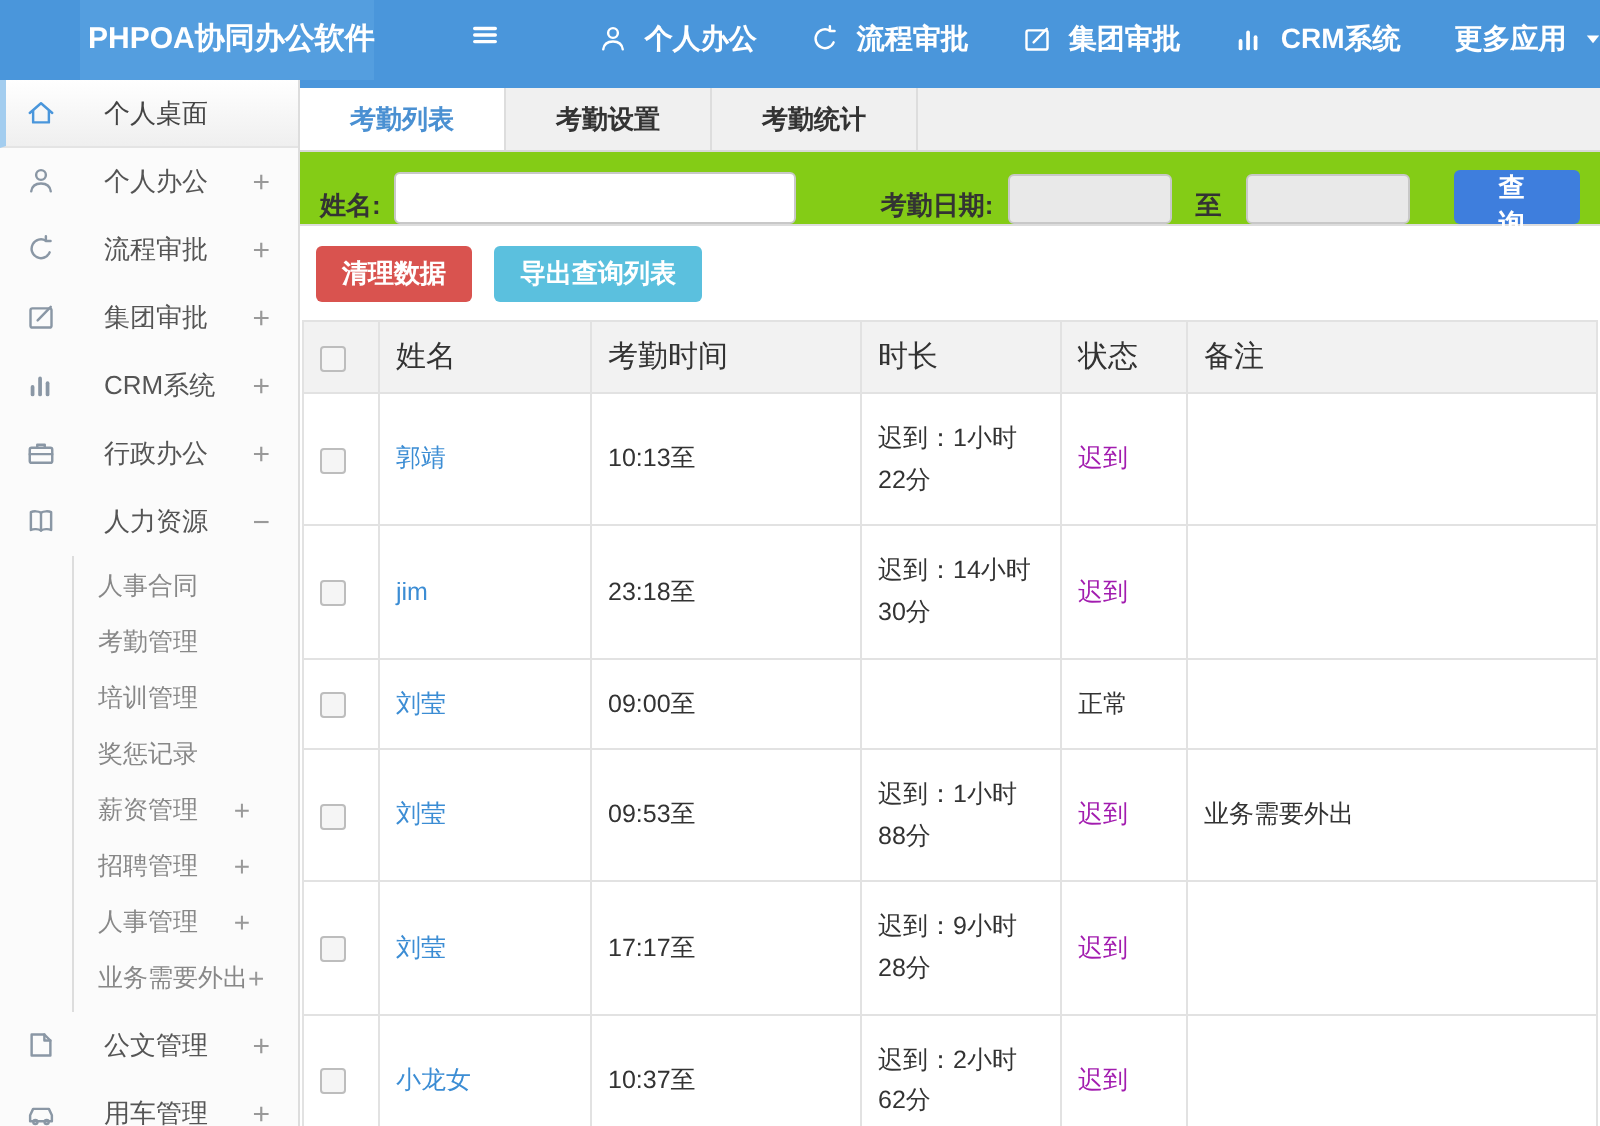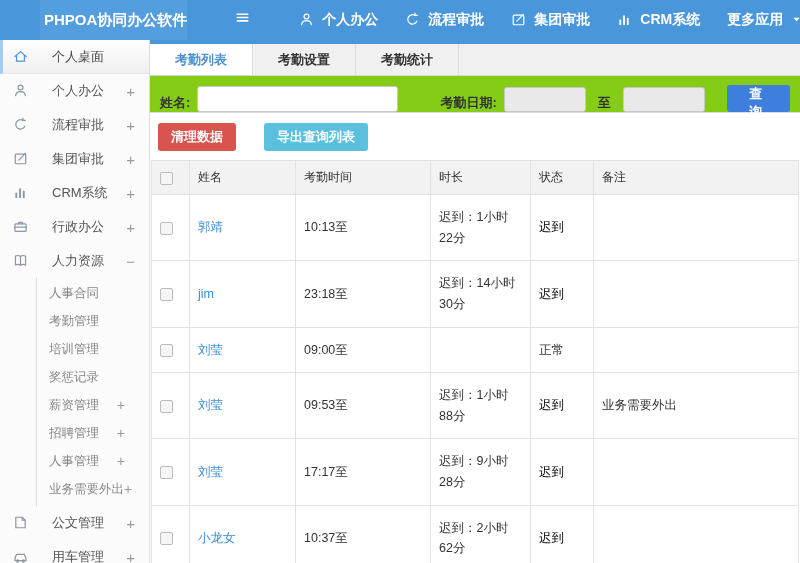--- a/index.html
+++ b/index.html
@@ -47,33 +47,33 @@
   .name-input { width:238px; height:26px; border:1px solid #c8c8c8; border-radius:3px;
     background:#fff; padding:0 6px; font-size:12px; }
   .lbl-date { margin-left:42px; }
   .date-input { width:82px; height:25px; border:1px solid #c8c8c8; border-radius:3px;
     background:#e9e9e9; padding:0 5px; font-size:12px; }
   .to-label { margin:0 12px; font-weight:bold; color:#333; }
   .query-btn { margin-left:22px; background:#3e7edd; color:#fff; border:none;
     border-radius:3px; height:27px; padding:0 13px; font-size:13px; font-weight:bold;
     letter-spacing:5px; cursor:pointer; font-family:inherit; }
 
-  .actions { padding:10px 8px 9px 8px; display:flex; gap:28px;align-items:center; }
+  .actions { padding:10px 8px 9px 8px; display:flex; gap:11px;align-items:center; }
   .btn { color:#fff; border:none; border-radius:3px; height:28px; padding:0 13px;
     font-size:13px; font-weight:bold; cursor:pointer; font-family:inherit; white-space:nowrap; }
   .btn-danger { background:#d9534f; }
   .btn-info { background:#5bc0de; }
 
   
   table { border-collapse:collapse; width:calc(100% - 2px); margin-left:1px; table-layout:fixed; }
   th, td { border:1px solid #e2e2e2; text-align:left; vertical-align:middle; }
-  th { background:#f2f2f2; font-weight:normal; padding:8px 8px; font-size:12px; color:#333; }
+  th { background:#f2f2f2; font-weight:normal; padding:8px 8px; font-size:15px; color:#333; }
   td { padding:12px 8px; font-size:12.5px; color:#333; line-height:1.65; }
   td.c-name a { color:#3c8dd4; text-decoration:none; cursor:pointer; }
-  .status-red { color:#000000; }
+  .status-red { color:#a21caf; }
   .cb { display:inline-block; width:13px; height:13px; border:1px solid #bdbdbd;
     border-radius:2px; background:#f5f5f5; cursor:pointer; vertical-align:middle; }
 </style>
 </head>
 <body>
 
 <div class="topbar">
   <div class="logo">PHPOA协同办公软件</div>
   <div class="hamburger"><svg viewBox="0 0 16 16" width="15" height="15" fill="none" stroke="currentColor" stroke-width="1.3" stroke-linecap="round" stroke-linejoin="round">
         <path d="M2.5 4.5 h11 M2.5 8 h11 M2.5 11.5 h11" stroke-width="1.8"></path>

